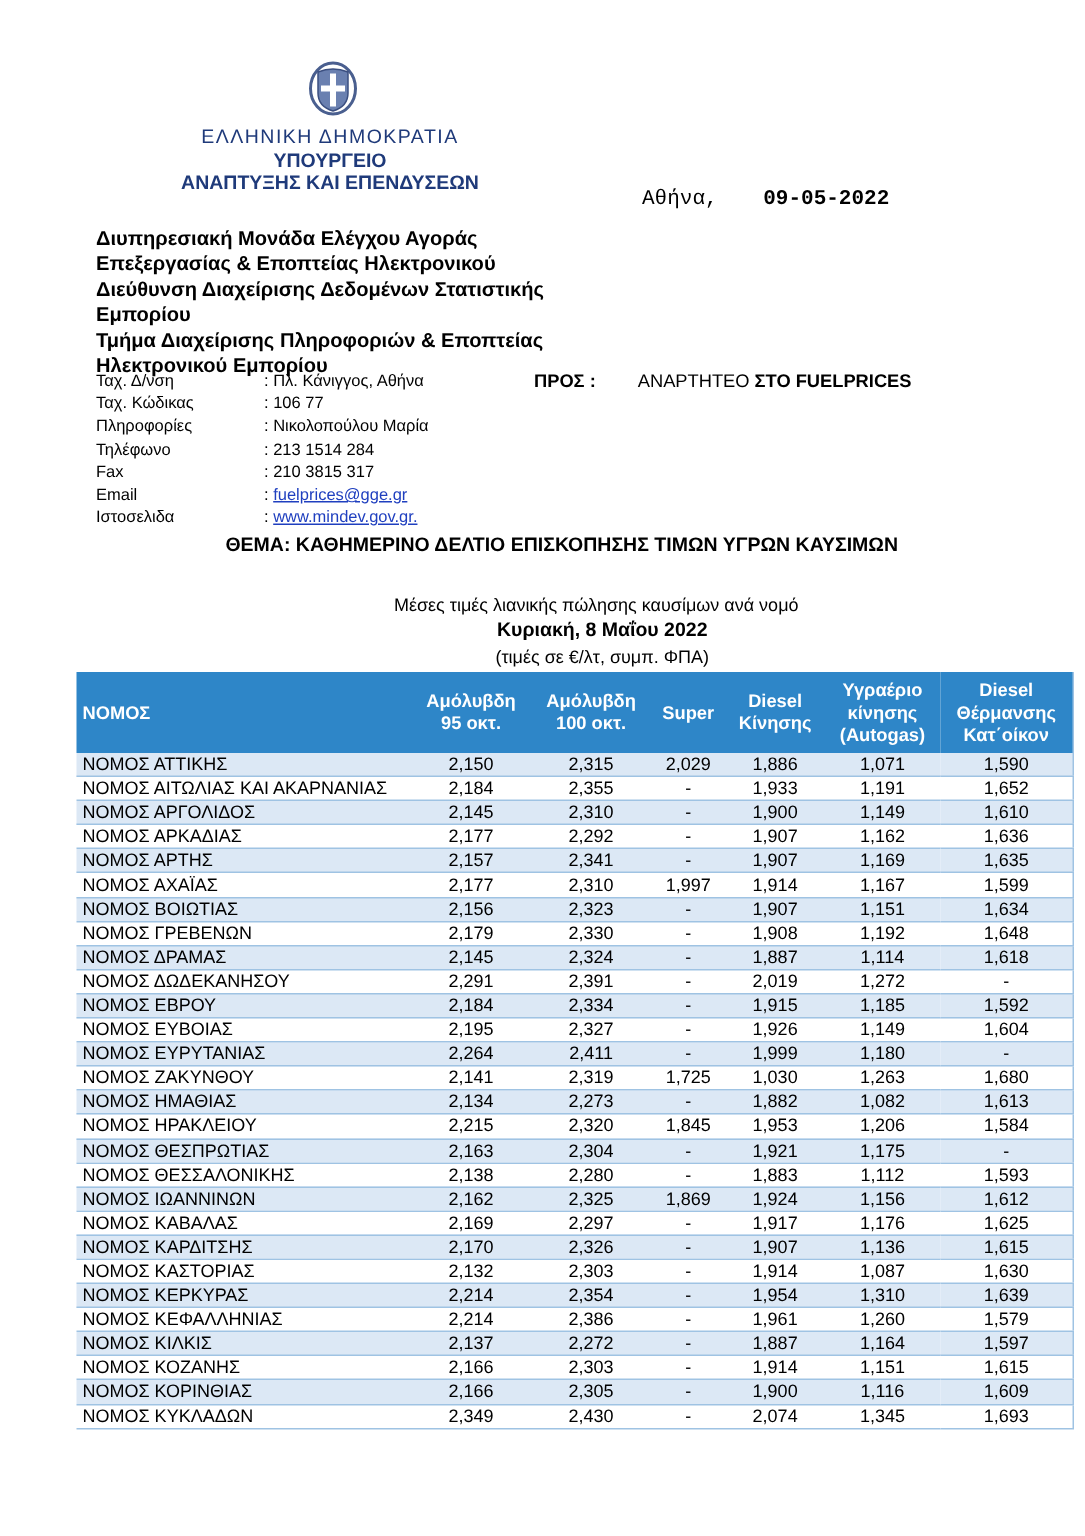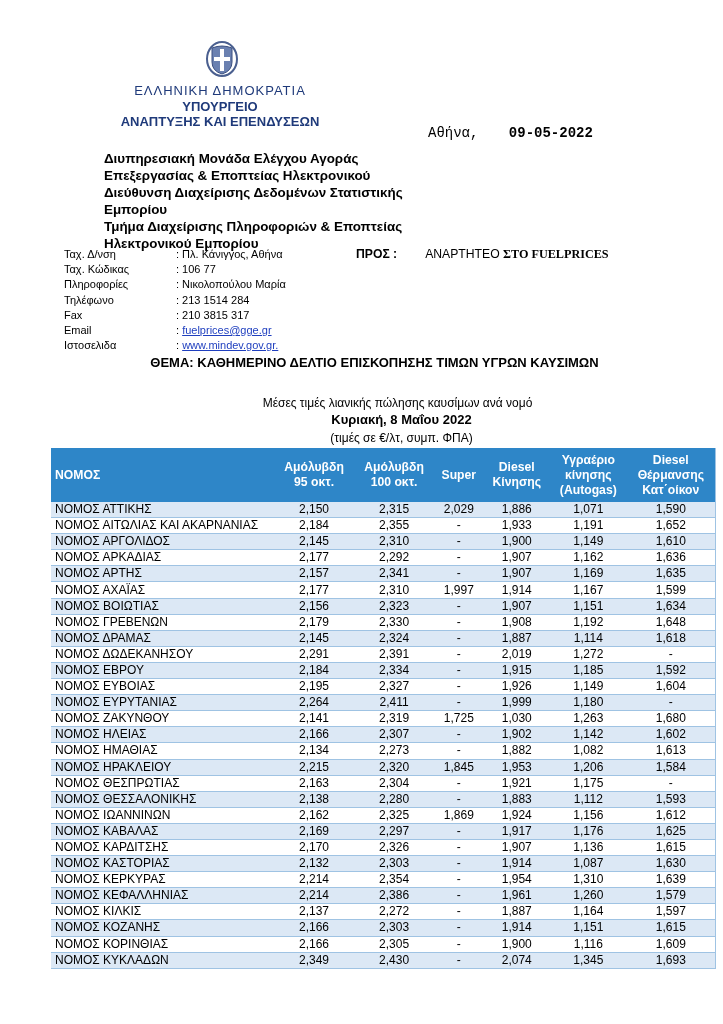--- a/index.html
+++ b/index.html
@@ -5,28 +5,28 @@
   html, body { margin: 0; padding: 0; background: #ffffff; }
   body { width: 723px; height: 1024px; position: relative; overflow: hidden; font-family: "Liberation Sans", sans-serif; color: #000; }
   .emblem { position: absolute; left: 205px; top: 40px; width: 34px; height: 40px; }
   .gov { position: absolute; left: 0; width: 420px; text-align: center; color: #1f3a7a; }
   .gov1 { top: 83px; font-size: 13px; letter-spacing: 1px; left: 10px; width: 420px; }
   .gov2 { top: 99px; font-size: 13px; font-weight: bold; left: 10px; }
   .gov3 { top: 114px; font-size: 13px; font-weight: bold; left: 10px; }
   .date { position: absolute; left: 428px; top: 125px; font-family: Liberation Mono, monospace; font-size: 14px; }
   .date .place { margin-right: 22px; }
   .date .d { font-weight: bold; }
-  .dept { position: absolute; left: 64px; top: 150px; font-size: 13.4px; font-weight: bold; line-height: 17px; width: 330px; margin-left: 40px; }
+  .dept { position: absolute; left: 64px; top: 150px; font-size: 13.4px; font-weight: bold; line-height: 17px; width: 330px; }
   .contacts { position: absolute; left: 64px; top: 247px; font-size: 11px; line-height: 15.2px; }
   .contacts .row { display: flex; }
   .contacts .lbl { width: 112px; }
   .contacts a { color: #1f3fbf; text-decoration: underline; }
   .pros { position: absolute; left: 356px; top: 247px; font-size: 12.2px; }
   .pros .p1 { font-weight: bold; margin-right: 28px; }
-  .pros .p3 { font-weight: bold; font-family: Liberation Serif, serif; }
+  .pros .p3 { font-weight: bold; }
   .subject { position: absolute; left: 0; width: 723px; top: 355px; text-align: center; font-size: 13px; font-weight: bold; padding-left: 26px; box-sizing: border-box; }
   .cap1 { position: absolute; left: 0; width: 715px; top: 396px; text-align: center; font-size: 12px; padding-left: 80px; box-sizing: border-box; }
   .cap2 { position: absolute; left: 0; width: 723px; top: 412px; text-align: center; font-size: 13px; font-weight: bold; padding-left: 80px; box-sizing: border-box; }
   .cap3 { position: absolute; left: 0; width: 723px; top: 431px; text-align: center; font-size: 12px; padding-left: 80px; box-sizing: border-box; }
   table { position: absolute; left: 51px; top: 448px; width: 665px; border-collapse: collapse; font-size: 12px; }
   thead th { background: #2e86c8; color: #fff; font-weight: bold; height: 54px; padding: 0 3px; text-align: center; line-height: 15px; font-size: 12.2px; }
   thead th.nomos { text-align: left; padding-left: 4px; width: 216px; }
   tbody td { height: 15.1px; padding: 0 3px; line-height: 15px; border-bottom: 1px solid #9fc3e3; }
   tbody td.name { text-align: left; padding-left: 4px; }
   tbody td.num { text-align: center; }
@@ -251,29 +251,20 @@
       <tr>
         <td class="name">ΝΟΜΟΣ ΖΑΚΥΝΘΟΥ</td>
         <td class="num">2,141</td>
         <td class="num">2,319</td>
         <td class="num">1,725</td>
         <td class="num">1,030</td>
         <td class="num">1,263</td>
         <td class="num">1,680</td>
       </tr>
       <tr>
-        <td class="name">ΝΟΜΟΣ ΗΛΕΙΑΣ</td>
-        <td class="num">2,166</td>
-        <td class="num">2,307</td>
-        <td class="num">-</td>
-        <td class="num">1,902</td>
-        <td class="num">1,142</td>
-        <td class="num">1,602</td>
-      </tr>
-      <tr>
         <td class="name">ΝΟΜΟΣ ΗΜΑΘΙΑΣ</td>
         <td class="num">2,134</td>
         <td class="num">2,273</td>
         <td class="num">-</td>
         <td class="num">1,882</td>
         <td class="num">1,082</td>
         <td class="num">1,613</td>
       </tr>
       <tr>
         <td class="name">ΝΟΜΟΣ ΗΡΑΚΛΕΙΟΥ</td>

